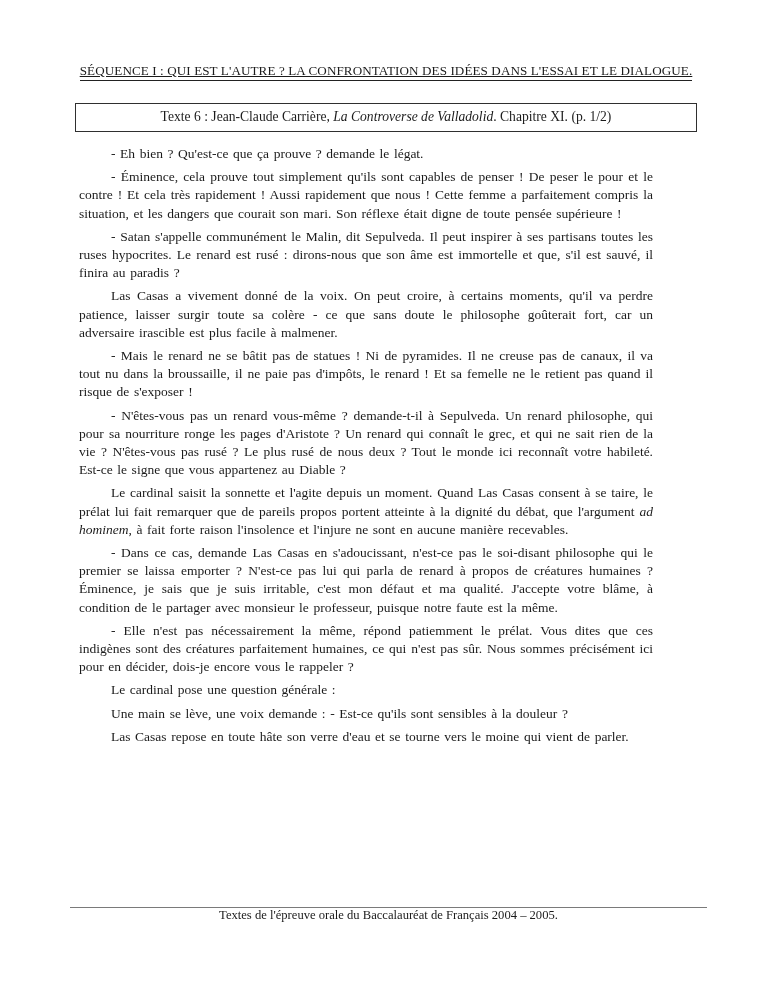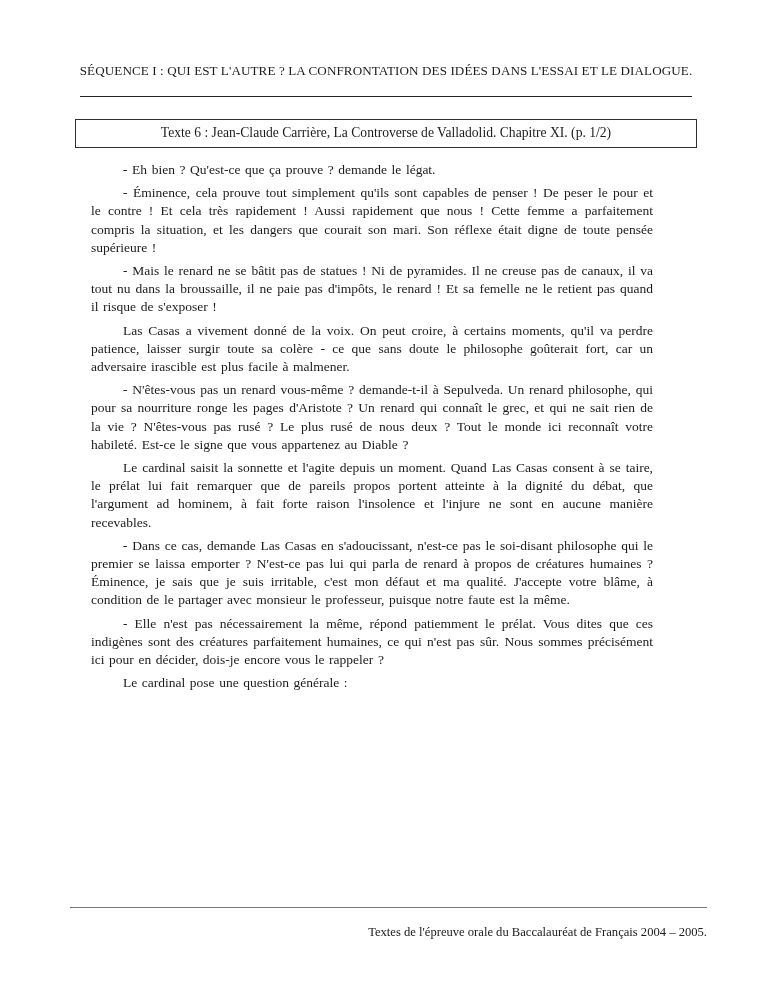--- a/index.html
+++ b/index.html
@@ -24,76 +24,80 @@
   .seq-header {
     text-align: center;
     font-size: 13.1px;
     line-height: 15px;
     letter-spacing: 0.1px;
     white-space: nowrap;
   }
   .seq-header .underlined {
     display: inline-block;
     border-bottom: 1.5px solid #222222;
-    padding-bottom: 18px;
+    padding-bottom: 2px;
+    text-decoration: underline;
   }
   .title-box {
     margin-top: 22px;
     border: 1.4px solid #2f2f2f;
     text-align: center;
     font-size: 13.6px;
     padding: 5px 4px 6px 4px;
     background: #ffffff;
   }
-  .italic { }
+  .italic { font-style: italic; }
   .body-text {
     margin: 13px 44px 0 4px; 
     text-align: justify;
     font-size: 13.5px;
     line-height: 18.2px;
     word-spacing: 1.2px;
   }
   .body-text p {
-    margin: 0 0 5px 12px;
+    margin: 0 0 5px 0;
     text-indent: 32px;
   }
   .footer {
     position: absolute;
     left: 70px;
     right: 61px;
     top: 907px;
     border-top: 1.5px solid #7a7a7a;
-    text-align: right;
+    text-align: center;
     font-size: 12.6px;
-    padding-top: 17px;
+    padding-top: 0;
     color: #1b1b1b;
   }
 </style>
 </head>
 <body>
 
 <div class="page">
 
   <div class="seq-header">
     <span class="underlined">SÉQUENCE I : QUI EST L'AUTRE ? LA CONFRONTATION DES IDÉES DANS L'ESSAI ET LE DIALOGUE.</span>
   </div>
 
   <div class="title-box">
     <span>Texte 6 : Jean-Claude Carrière, </span><span class="italic">La Controverse de Valladolid</span><span>. Chapitre XI. (p. 1/2)</span>
   </div>
 
   <div class="body-text" id="paragraphs">
       <p><span>- Eh bien ? Qu'est-ce que ça prouve ? demande le légat.</span></p>
       <p><span>- Éminence, cela prouve tout simplement qu'ils sont capables de penser ! De peser le pour et le contre ! Et cela très rapidement ! Aussi rapidement que nous ! Cette femme a parfaitement compris la situation, et les dangers que courait son mari. Son réflexe était digne de toute pensée supérieure !</span></p>
+      <p><span>- Satan s'appelle communément le Malin, dit Sepulveda. Il peut inspirer à ses partisans toutes les ruses hypocrites. Le renard est rusé : dirons-nous que son âme est immortelle et que, s'il est sauvé, il finira au paradis ?</span></p>
+      <p><span>Las Casas a vivement donné de la voix. On peut croire, à certains moments, qu'il va perdre patience, laisser surgir toute sa colère - ce que sans doute le philosophe goûterait fort, car un adversaire irascible est plus facile à malmener.</span></p>
       <p><span>- Mais le renard ne se bâtit pas de statues ! Ni de pyramides. Il ne creuse pas de canaux, il va tout nu dans la broussaille, il ne paie pas d'impôts, le renard ! Et sa femelle ne le retient pas quand il risque de s'exposer !</span></p>
-      <p><span>Las Casas a vivement donné de la voix. On peut croire, à certains moments, qu'il va perdre patience, laisser surgir toute sa colère - ce que sans doute le philosophe goûterait fort, car un adversaire irascible est plus facile à malmener.</span></p>
       <p><span>- N'êtes-vous pas un renard vous-même ? demande-t-il à Sepulveda. Un renard philosophe, qui pour sa nourriture ronge les pages d'Aristote ? Un renard qui connaît le grec, et qui ne sait rien de la vie ? N'êtes-vous pas rusé ? Le plus rusé de nous deux ? Tout le monde ici reconnaît votre habileté. Est-ce le signe que vous appartenez au Diable ?</span></p>
       <p><span>Le cardinal saisit la sonnette et l'agite depuis un moment. Quand Las Casas consent à se taire, le prélat lui fait remarquer que de pareils propos portent atteinte à la dignité du débat, que l'argument </span><span class="italic">ad hominem</span><span>, à fait forte raison l'insolence et l'injure ne sont en aucune manière recevables.</span></p>
       <p><span>- Dans ce cas, demande Las Casas en s'adoucissant, n'est-ce pas le soi-disant philosophe qui le premier se laissa emporter ? N'est-ce pas lui qui parla de renard à propos de créatures humaines ? Éminence, je sais que je suis irritable, c'est mon défaut et ma qualité. J'accepte votre blâme, à condition de le partager avec monsieur le professeur, puisque notre faute est la même.</span></p>
       <p><span>- Elle n'est pas nécessairement la même, répond patiemment le prélat. Vous dites que ces indigènes sont des créatures parfaitement humaines, ce qui n'est pas sûr. Nous sommes précisément ici pour en décider, dois-je encore vous le rappeler ?</span></p>
       <p><span>Le cardinal pose une question générale :</span></p>
+      <p><span>Une main se lève, une voix demande : - Est-ce qu'ils sont sensibles à la douleur ?</span></p>
+      <p><span>Las Casas repose en toute hâte son verre d'eau et se tourne vers le moine qui vient de parler.</span></p>
     </div>
 
   <div class="footer">
     <div>Textes de l'épreuve orale du Baccalauréat de Français 2004 – 2005.</div>
   </div>
 
 </div>
 
 </body></html>

